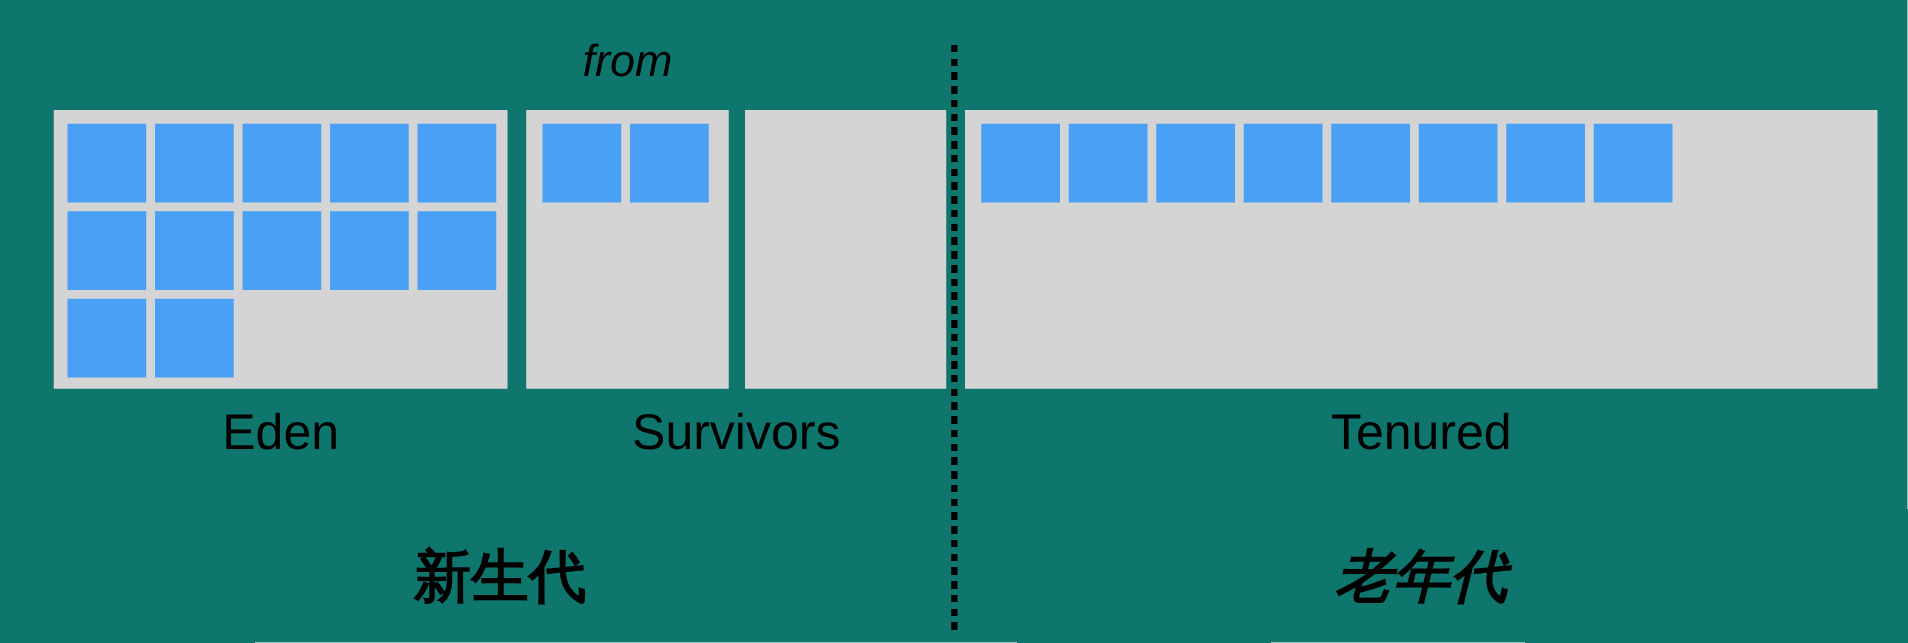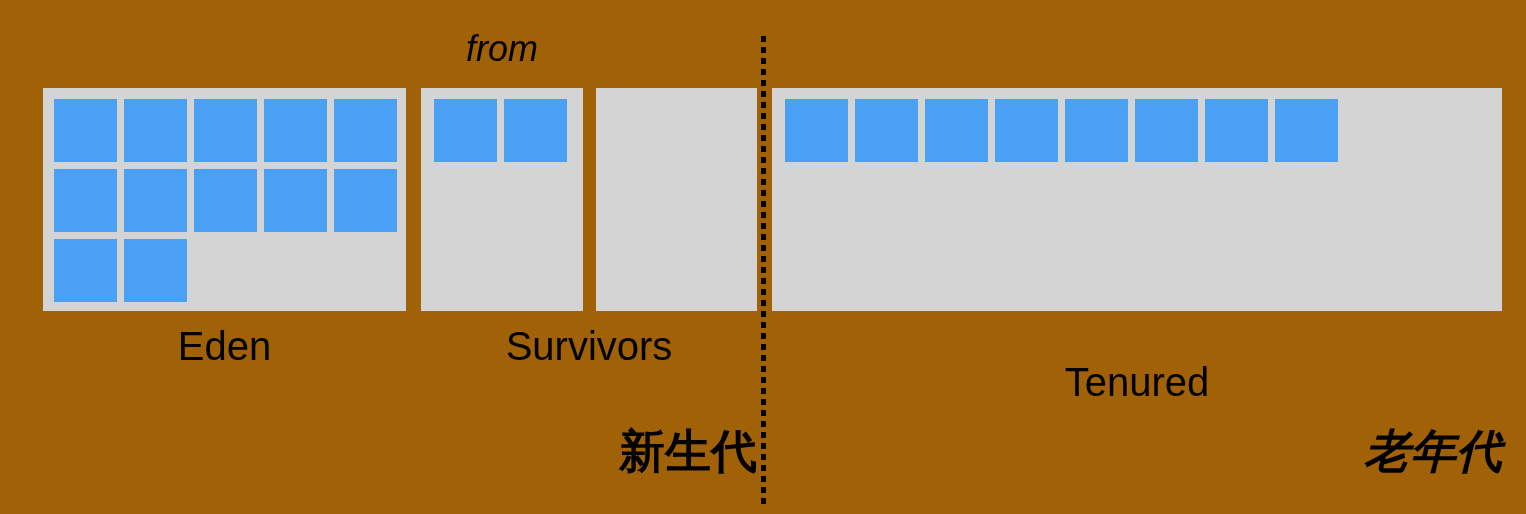--- a/index.html
+++ b/index.html
@@ -5,21 +5,21 @@
   html, body {
     margin: 0;
     padding: 0;
     background: #ffffff;
     font-family: "Liberation Sans", sans-serif;
   }
   #canvas {
     position: relative;
     width: 1526px;
     height: 514px;
-    background: #a16207;
+    background: #0f766e;
     overflow: hidden;
   }
   .membox {
     position: absolute;
     top: 88px;
     height: 223px;
     background: var(--region-bg, #d4d4d4);
     display: flex;
     flex-wrap: wrap;
     align-content: flex-start;
@@ -65,29 +65,29 @@
   .region-label {
     position: absolute;
     top: 322px;
     font-size: 40px;
     line-height: 48px;
     color: #000000;
     text-align: center;
   }
   .label-eden      { left: 43px;  width: 363px; }
   .label-survivors { left: 421px; width: 336px; }
-  .label-tenured   { left: 772px; width: 730px; margin-top: 36px; }
+  .label-tenured   { left: 772px; width: 730px; }
   .cn-label {
     position: absolute;
-    top: 422px;
+    top: 432px;
     font-size: 46px;
     line-height: 58px;
     font-weight: 700;
     color: #000000;
-    text-align: right;
+    text-align: center;
   }
   .label-young { left: 43px;  width: 714px; }
   .label-old   { left: 772px; width: 730px; font-style: italic; }
 </style>
 </head>
 <body>
 
 <div id="canvas">
 
   <div class="gen-label label-from">from</div>

